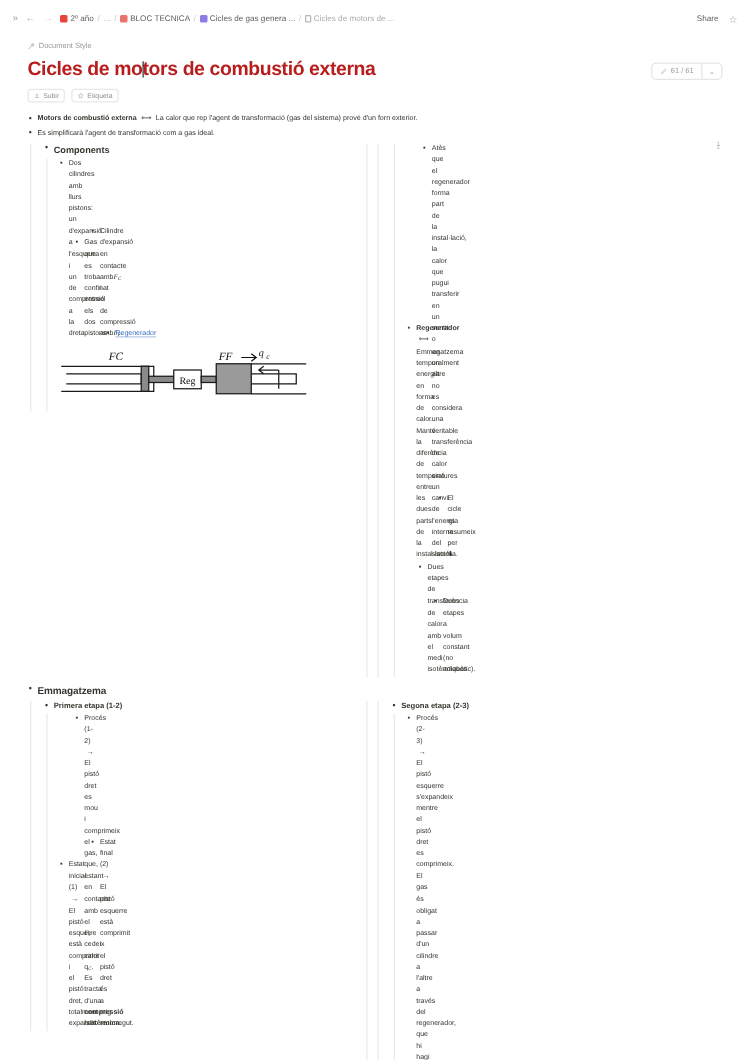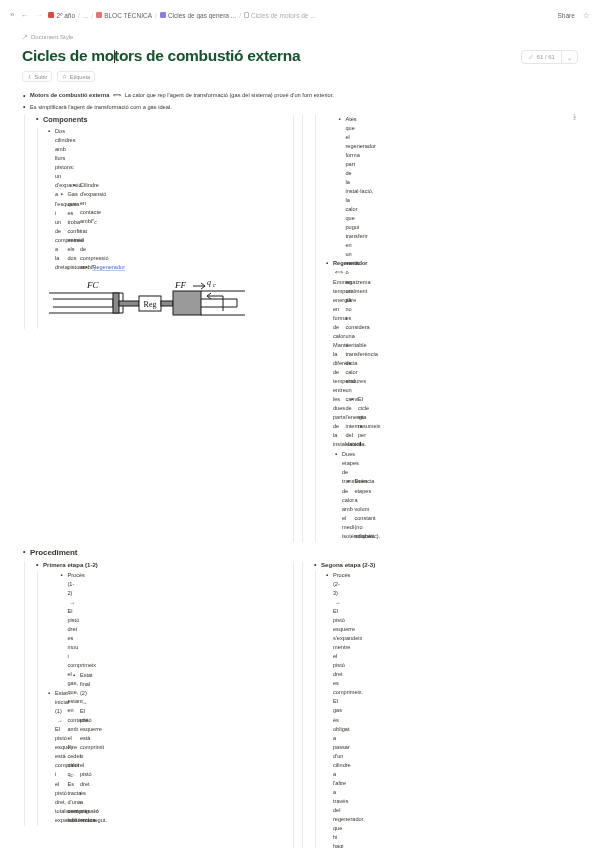--- a/index.html
+++ b/index.html
@@ -34,21 +34,21 @@
   .star{ color:#9b9a97; font-size:8px; }
 
   
   .page{ padding:0 22px; }
 
   .docstyle{ display:flex; align-items:center; gap:3px; font-size:6px;
              color:#9b9a97; margin-top:4px; }
 
   h1.title{
     font-size:15.5px; font-weight:700; letter-spacing:-0.3px;
-    margin:7px 0 0 0; color:#14532d; position:relative; display:inline-block;
+    margin:7px 0 0 0; color:#b91c1c; position:relative; display:inline-block;
   }
   .caret{
     display:inline-block; width:1px; height:13px; background:#37352f;
     position:relative; top:2px; margin:0 -0.5px;
   }
   .title-row{ display:flex; align-items:flex-start; justify-content:space-between; }
   .pillbox{
     display:flex; align-items:center; border:0.7px solid #e6e5e3;
     border-radius:4px; height:14px; margin-top:10px; background:#fff;
   }
@@ -273,21 +273,21 @@
               <div class="b sq txt">
                 <span>Dues etapes a volum constant (no adiabàtic).</span>
               </div>
             </div>
           </div>
         </div>
       </div>
     </div>
 
     <div class="b h2" style="font-size:8px; margin-top:6px;">
-      <span>Procediment</span>
+      <span>Emmagatzema</span>
     </div>
 
     <div class="cols" style="position:relative;">
       <div class="col">
         <div class="indent">
           <div class="b h4">
             <span>Primera etapa (1-2)</span>
           </div>
           <div class="indent2">
             <div class="b sq txt">

